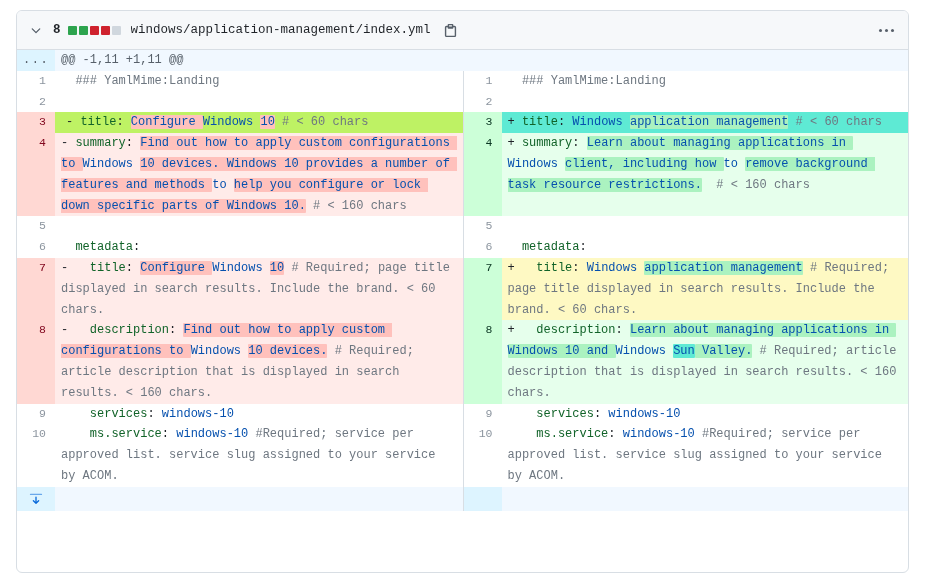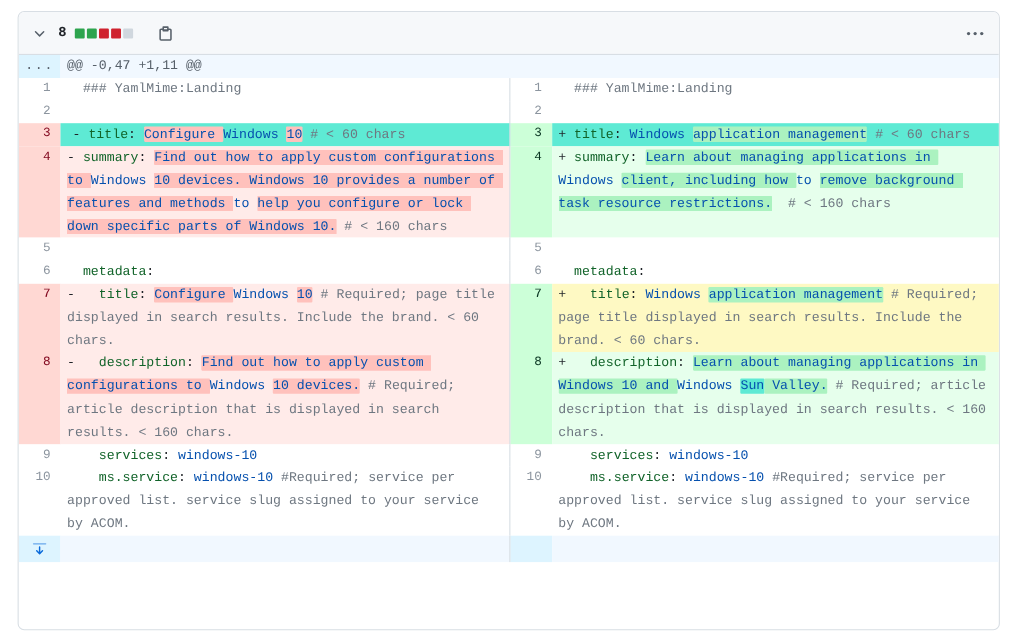--- a/index.html
+++ b/index.html
@@ -146,20 +146,21 @@
         </svg>
       </span>
       <span class="diffstat-count">8</span>
       <span class="diffstat">
         <i class="dsq" style="background: rgb(45, 164, 78);"></i>
         <i class="dsq" style="background: rgb(45, 164, 78);"></i>
         <i class="dsq" style="background: rgb(207, 34, 46);"></i>
         <i class="dsq" style="background: rgb(207, 34, 46);"></i>
         <i class="dsq" style="background: rgb(208, 215, 222);"></i>
       </span>
+      <span class="file-path">windows/application-management/index.yml</span>
       <span class="copy-btn">
         <svg width="15" height="15" viewBox="0 0 16 16" aria-hidden="true">
           <path fill="currentColor" d="M5.75 1h4.5c.41 0 .75.34.75.75V3h1.25c.97 0 1.75.78 1.75 1.75v8.5c0 .97-.78 1.75-1.75 1.75h-8.5A1.75 1.75 0 0 1 2 13.25v-8.5C2 3.78 2.78 3 3.75 3H5V1.75c0-.41.34-.75.75-.75Zm-2 3.5a.25.25 0 0 0-.25.25v8.5c0 .14.11.25.25.25h8.5a.25.25 0 0 0 .25-.25v-8.5a.25.25 0 0 0-.25-.25H11v.75c0 .41-.34.75-.75.75h-4.5A.75.75 0 0 1 5 5.25V4.5H3.75ZM6.5 2.5v1.25h3V2.5h-3Z"></path>
         </svg>
       </span>
       <span class="kebab">
         <span class="kebab-dots">
             <i></i>
             <i></i>
             <i></i>
@@ -170,37 +171,37 @@
     <table class="diff-table">
       <colgroup>
         <col class="gutter">
           <col class="code">
           <col class="gutter">
           <col class="code">
       </colgroup>
       <tbody id="diff-body">
           <tr class="hunk">
             <td class="num">...</td>
-            <td class="code" colspan="3">@@ -0,47 +1,11 @@</td>
+            <td class="code" colspan="3">@@ -1,11 +1,11 @@</td>
           </tr>
           <tr class="ctx">
             <td class="num">1</td>
             <td class="code sep-left"><span class="p">  </span><span class="c">### YamlMime:Landing</span></td>
             <td class="num">1</td>
             <td class="code"><span class="p">  </span><span class="c">### YamlMime:Landing</span></td>
           </tr>
           <tr class="ctx">
             <td class="num">2</td>
             <td class="code sep-left"></td>
             <td class="num">2</td>
             <td class="code"></td>
           </tr>
           <tr class="split">
             <td class="num" style="background: rgb(255, 216, 211); color: rgb(130, 7, 30);">3</td>
-            <td class="code sep-left" style="background: #5eead4; padding-left: 11px;"><span class="p">- </span><span class="k">title</span><span class="p">: </span><span class="v wd">Configure </span><span class="v">Windows </span><span class="v wd">10</span><span class="p"> </span><span class="c"># &lt; 60 chars</span></td>
+            <td class="code sep-left" style="background: #bef264; padding-left: 11px;"><span class="p">- </span><span class="k">title</span><span class="p">: </span><span class="v wd">Configure </span><span class="v">Windows </span><span class="v wd">10</span><span class="p"> </span><span class="c"># &lt; 60 chars</span></td>
             <td class="num" style="background: rgb(204, 255, 216); color: rgb(10, 54, 34);">3</td>
             <td class="code" style="background: #5eead4;"><span class="p">+ </span><span class="k">title</span><span class="p">: </span><span class="v">Windows </span><span class="v wa">application management</span><span class="p"> </span><span class="c"># &lt; 60 chars</span></td>
           </tr>
           <tr class="split">
             <td class="num" style="background: rgb(255, 216, 211); color: rgb(130, 7, 30);">4</td>
             <td class="code sep-left" style="background: rgb(255, 235, 233);"><span class="p">- </span><span class="k">summary</span><span class="p">: </span><span class="v wd">Find out how to apply custom configurations to </span><span class="v">Windows </span><span class="v wd">10 devices. Windows 10 provides a number of features and methods </span><span class="v">to </span><span class="v wd">help you configure or lock down specific parts of Windows 10.</span><span class="p"> </span><span class="c"># &lt; 160 chars</span></td>
             <td class="num" style="background: rgb(204, 255, 216); color: rgb(10, 54, 34);">4</td>
             <td class="code" style="background: rgb(230, 255, 236);"><span class="p">+ </span><span class="k">summary</span><span class="p">: </span><span class="v wa">Learn about managing applications in </span><span class="v">Windows </span><span class="v wa">client, including how </span><span class="v">to </span><span class="v wa">remove background task resource restrictions.</span><span class="p">  </span><span class="c"># &lt; 160 chars</span></td>
           </tr>
           <tr class="ctx">

